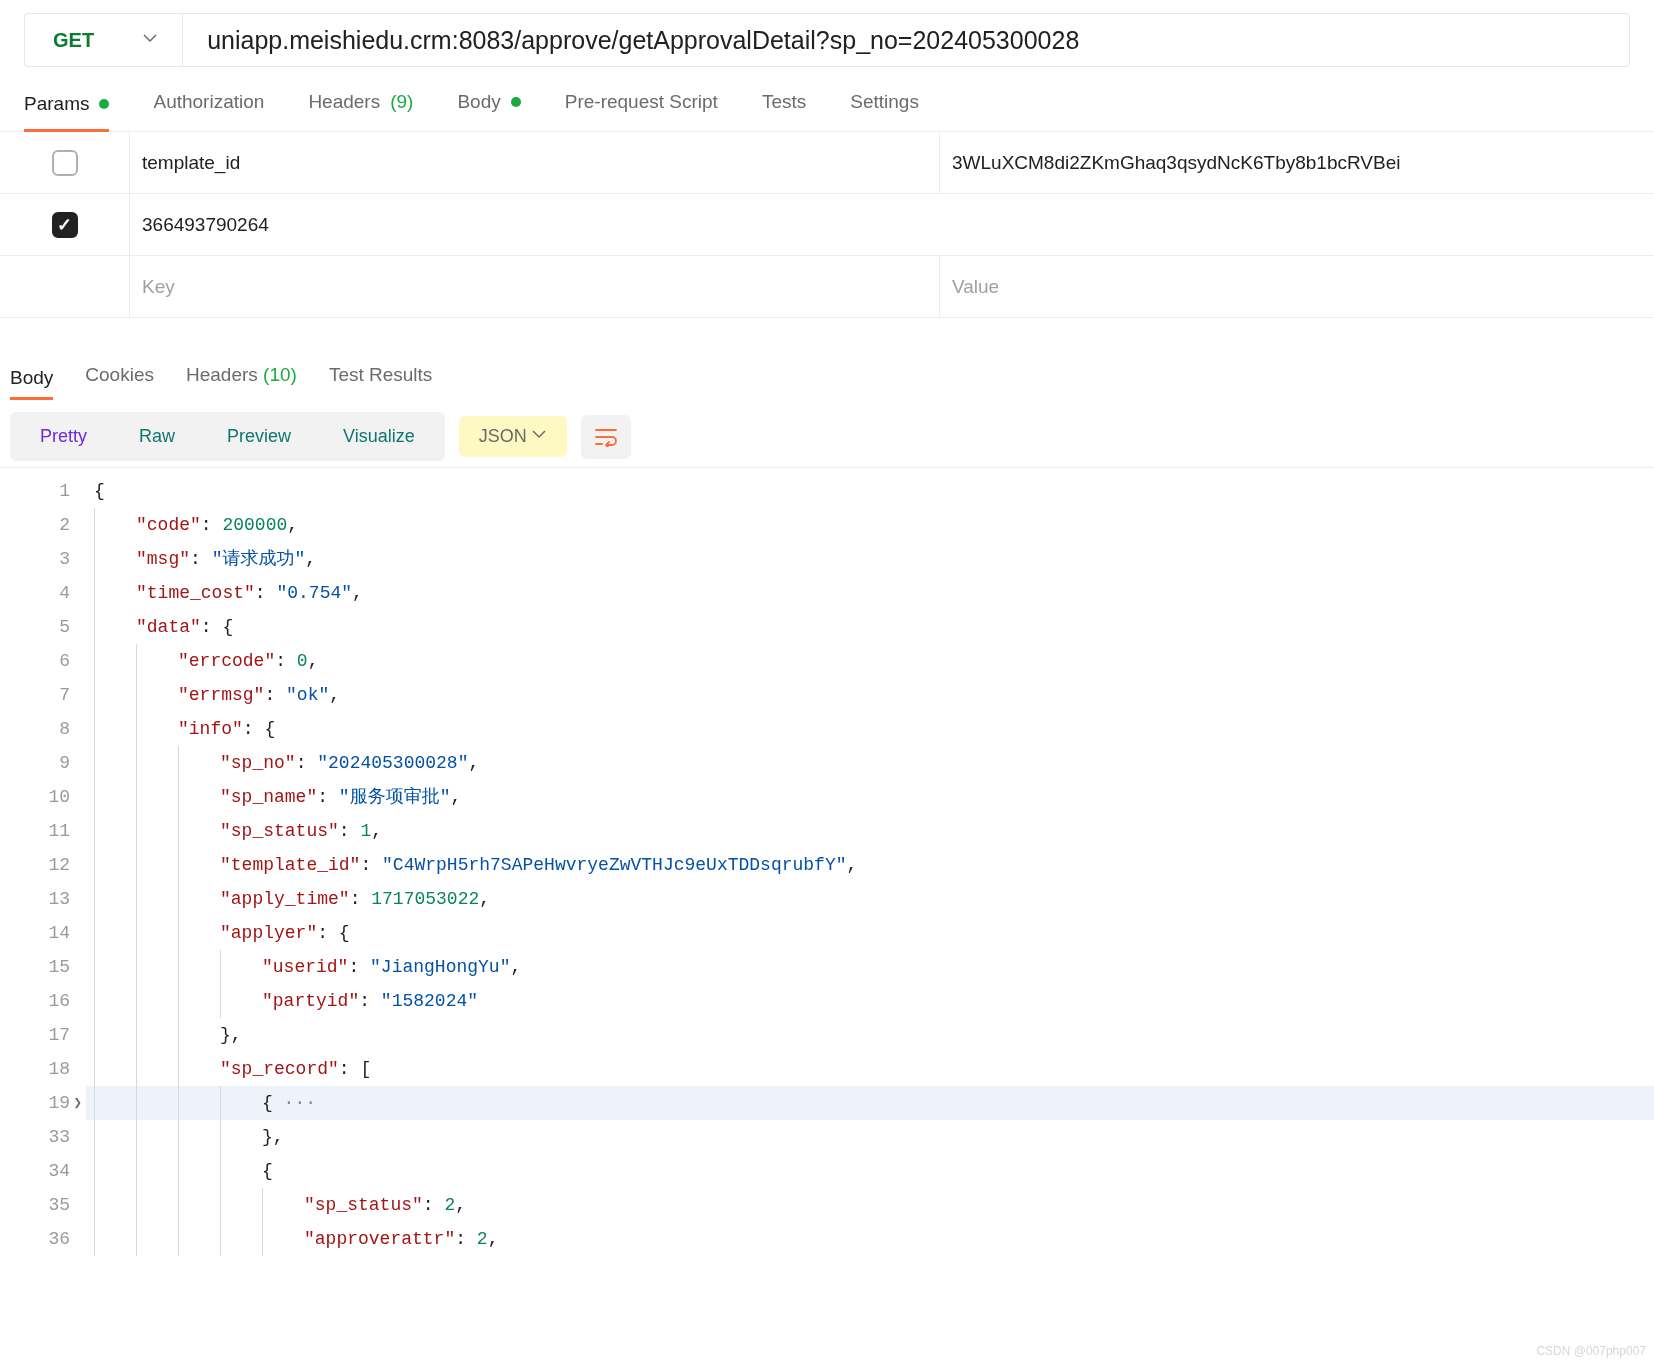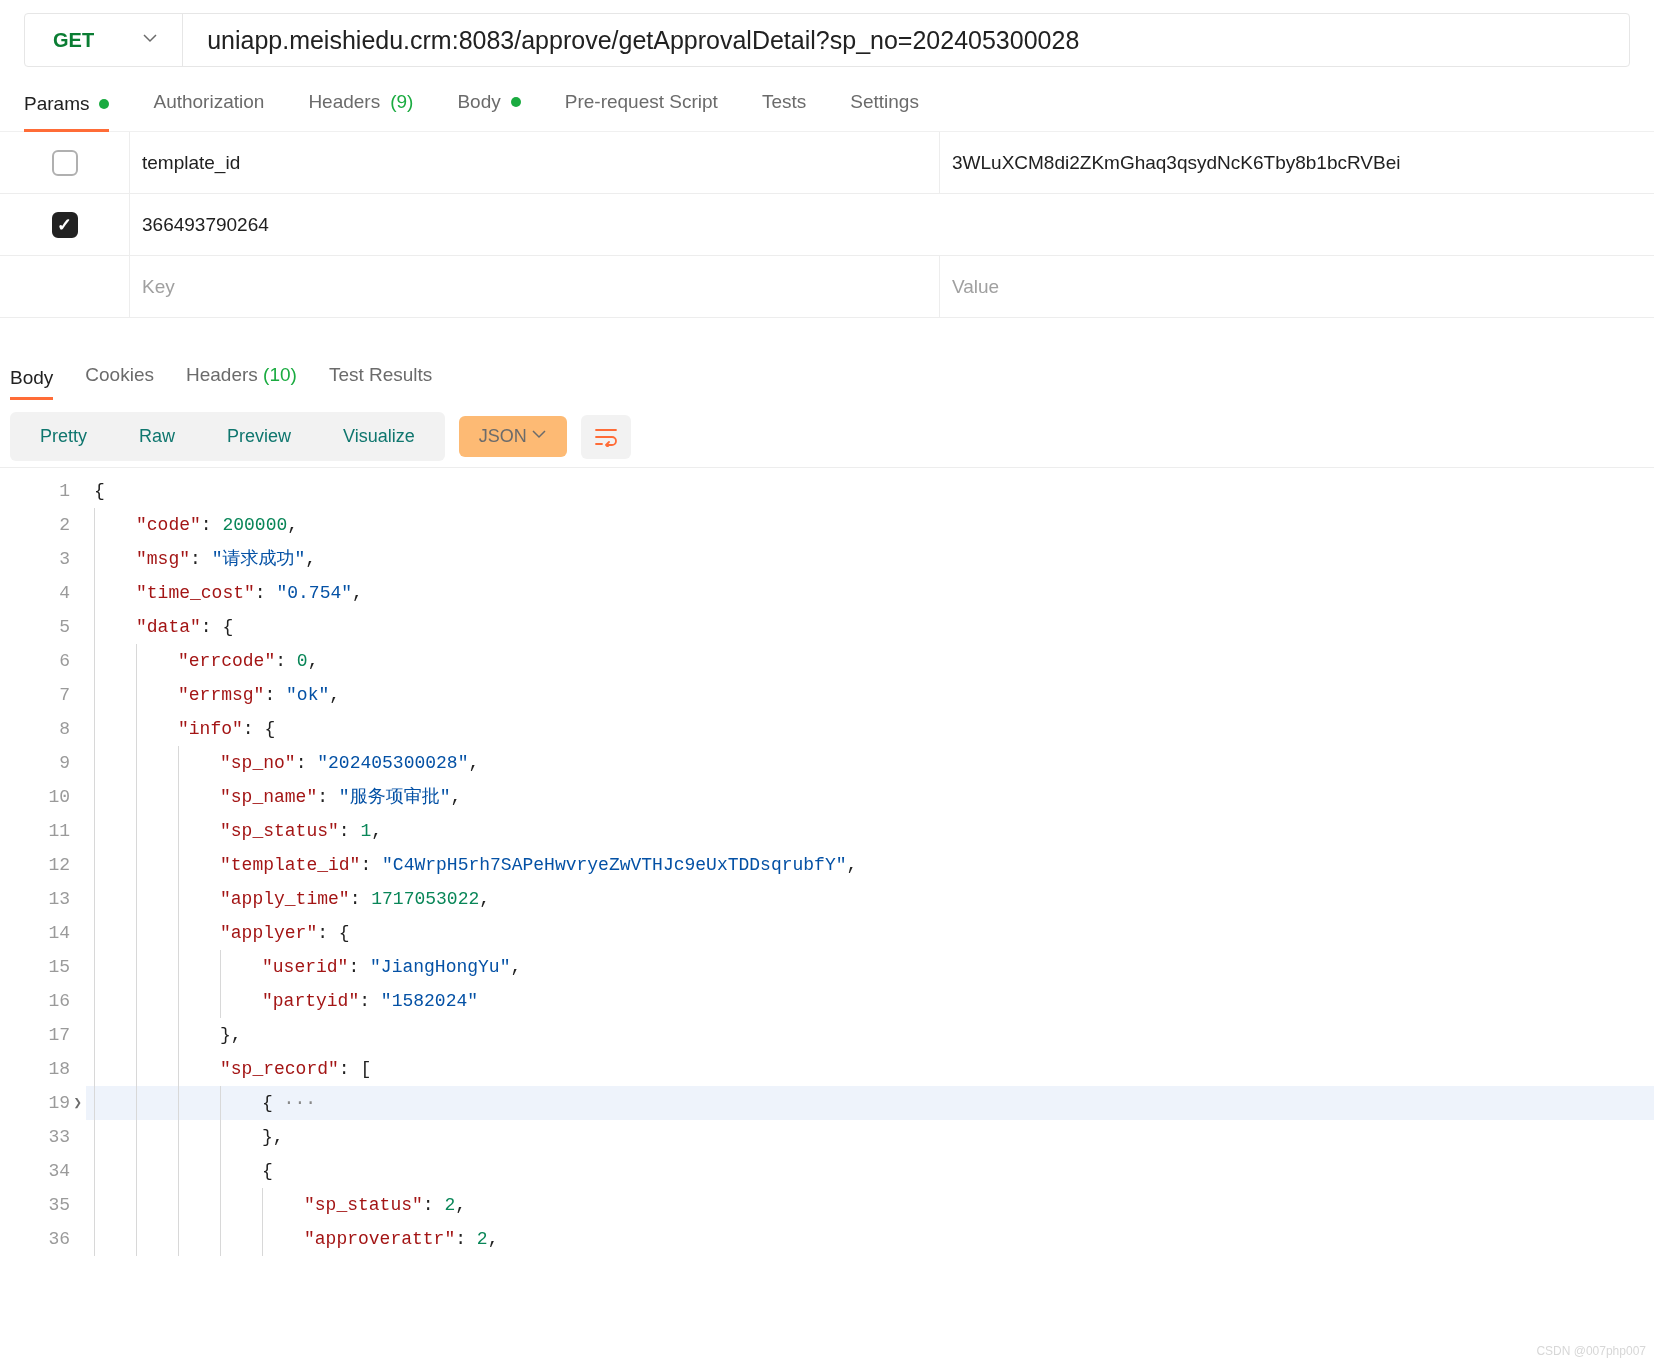--- a/index.html
+++ b/index.html
@@ -29,22 +29,22 @@
   .placeholder { color: #a0a0a0; }
   
   .response-tabs { display: flex; gap: 32px; padding: 46px 0 10px 10px; font-size: 19px; color: #6b6b6b; align-items: center; }
   .resp-tab { cursor: pointer; padding-bottom: 6px; }
   .resp-tab.active { color: #212121; }
   .resp-underline { border-bottom: 3px solid #ff6c37; margin-bottom: -11px; padding-bottom: 8px; }
   
   .view-row { display: flex; gap: 14px; padding: 10px 0 6px 10px; align-items: center; }
   .view-group { display: flex; background: #f2f2f2; border-radius: 6px; padding: 4px; }
   .view-btn { padding: 10px 26px; font-size: 18px; color: #0f766e; cursor: pointer; border-radius: 4px; }
-  .view-btn.active { color: #0f766e; font-weight: 500; }
-  .type-select { display: flex; align-items: center; gap: 4px; background: #fdba74; border-radius: 6px; padding: 10px 20px; color: #6b6b6b; font-size: 18px; cursor: pointer; }
+  .view-btn.active { color: #6d28d9; font-weight: 500; }
+  .type-select { display: flex; align-items: center; gap: 4px; background: #fef9c3; border-radius: 6px; padding: 10px 20px; color: #6b6b6b; font-size: 18px; cursor: pointer; }
   .wrap-btn { display: flex; align-items: center; justify-content: center; background: #f2f2f2; border-radius: 6px; width: 50px; height: 44px; cursor: pointer; color: #ff6c37; }
   
   .code-area { border-top: 1px solid #ededed; display: flex; font-family: "SFMono-Regular", Consolas, "Liberation Mono", Menlo, monospace; font-size: 18px; }
   .gutter { width: 86px; text-align: right; padding: 6px 16px 6px 0; color: #9a9a9a; user-select: none; }
   .gutter-line { height: 34px; line-height: 34px; position: relative; }
   .fold { position: absolute; right: -12px; color: #6b6b6b; font-size: 14px; }
   .code-body { flex: 1; padding: 6px 0; }
   .code-line { height: 34px; line-height: 34px; white-space: pre; position: relative; padding-left: 8px; }
   .hl-line { background: #eef3fb; }
   .vline { display: inline-block; border-left: 1px solid #d8d8d8; height: 34px; vertical-align: top; margin-right: 0; }

